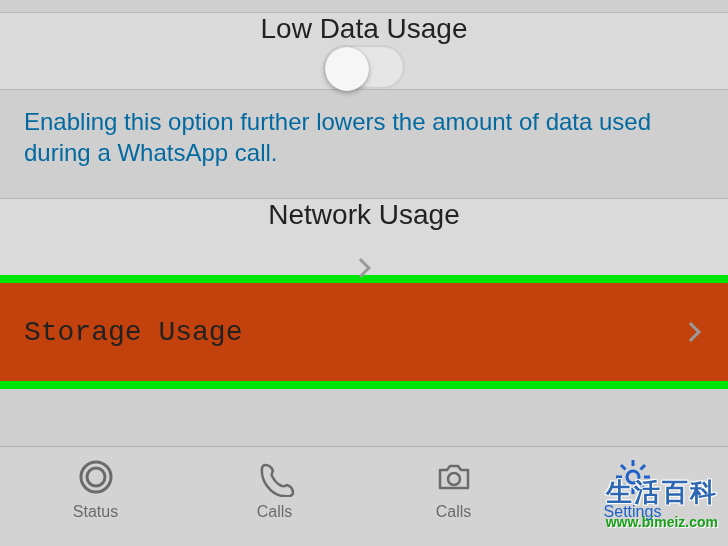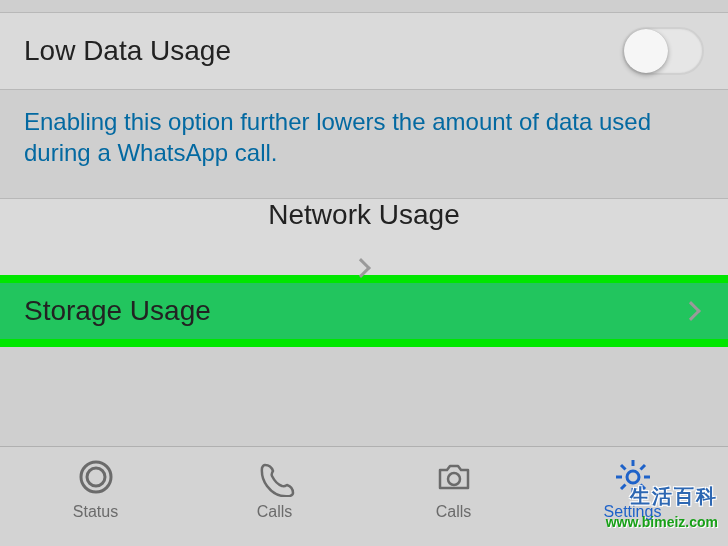--- a/index.html
+++ b/index.html
@@ -19,20 +19,21 @@
     display: flex;
     align-items: center;
     justify-content: space-between;
     padding: 0 24px;
     border-top: 1px solid #b8b8b8;
     border-bottom: 1px solid #b8b8b8;
   }
   .row-lowdata {
     height: 78px;
     background: #dadada;
+    flex-direction: column;
   }
   .row-label {
     font-size: 28px;
     font-weight: 400;
     color: #222;
   }
   .toggle {
     width: 82px;
     height: 48px;
     border-radius: 24px;
@@ -62,24 +63,25 @@
     height: 78px;
     background: #dadada;
     flex-direction: column;
   }
   .highlight-wrapper {
     background: #00e600;
     padding: 8px 0;
     margin-top: -1px;
   }
   .row-storage {
-    height: 56px;
-    background: #22c55e;
+    height: 98px;
+    background: #c2410c;
     border-top: none;
     border-bottom: none;
+    font-family: Liberation Mono, monospace;
   }
   .chevron {
     width: 14px;
     height: 14px;
     border-top: 3px solid #9a9a9a;
     border-right: 3px solid #9a9a9a;
     transform: rotate(45deg);
     margin-right: 6px;
   }
   .tabbar {
@@ -115,21 +117,21 @@
   .watermark {
     position: absolute;
     right: 10px;
     bottom: 36px;
     display: flex;
     align-items: center;
     gap: 6px;
     pointer-events: none;
   }
   .wm-cn {
-    font-size: 20px;
+    font-size: 26px;
     font-weight: 700;
     color: #2d67b2;
     text-shadow: 1px 1px 0 #fff, -1px -1px 0 #fff, 1px -1px 0 #fff, -1px 1px 0 #fff;
     letter-spacing: 2px;
   }
   .wm-url {
     position: absolute;
     right: 10px;
     bottom: 16px;
     font-size: 14px;

